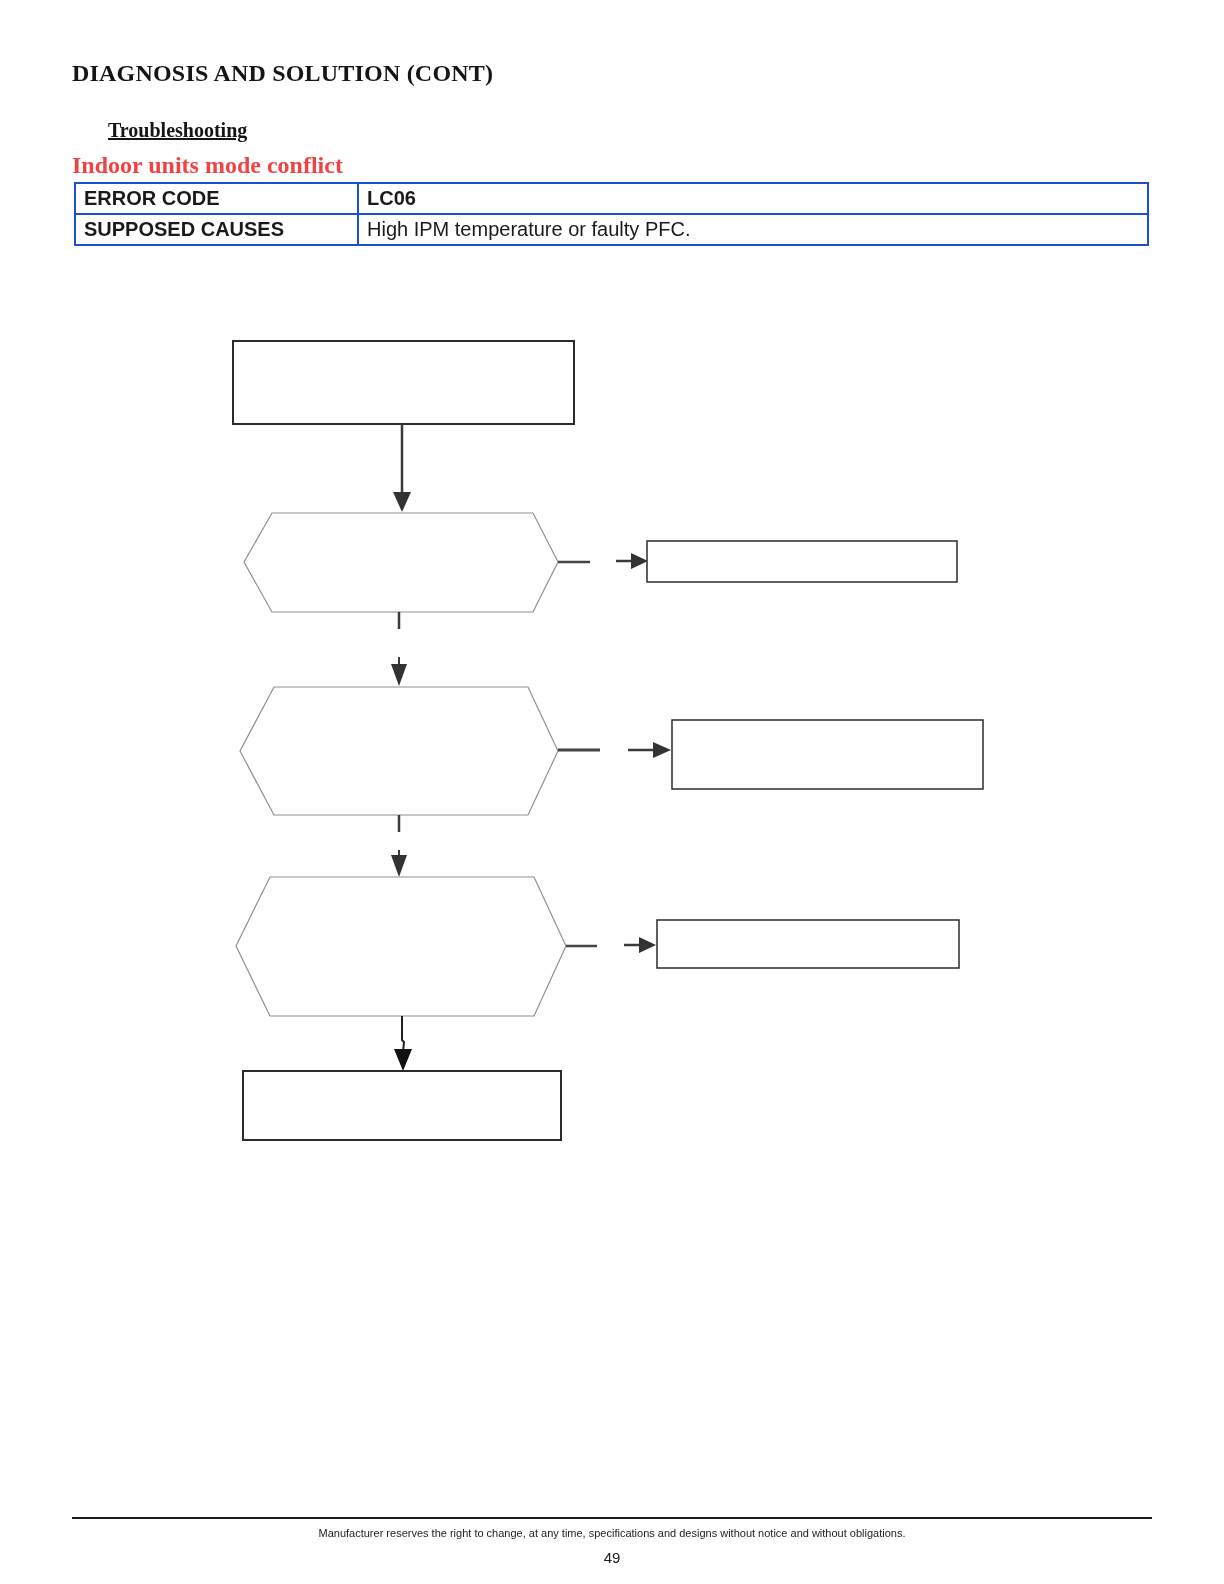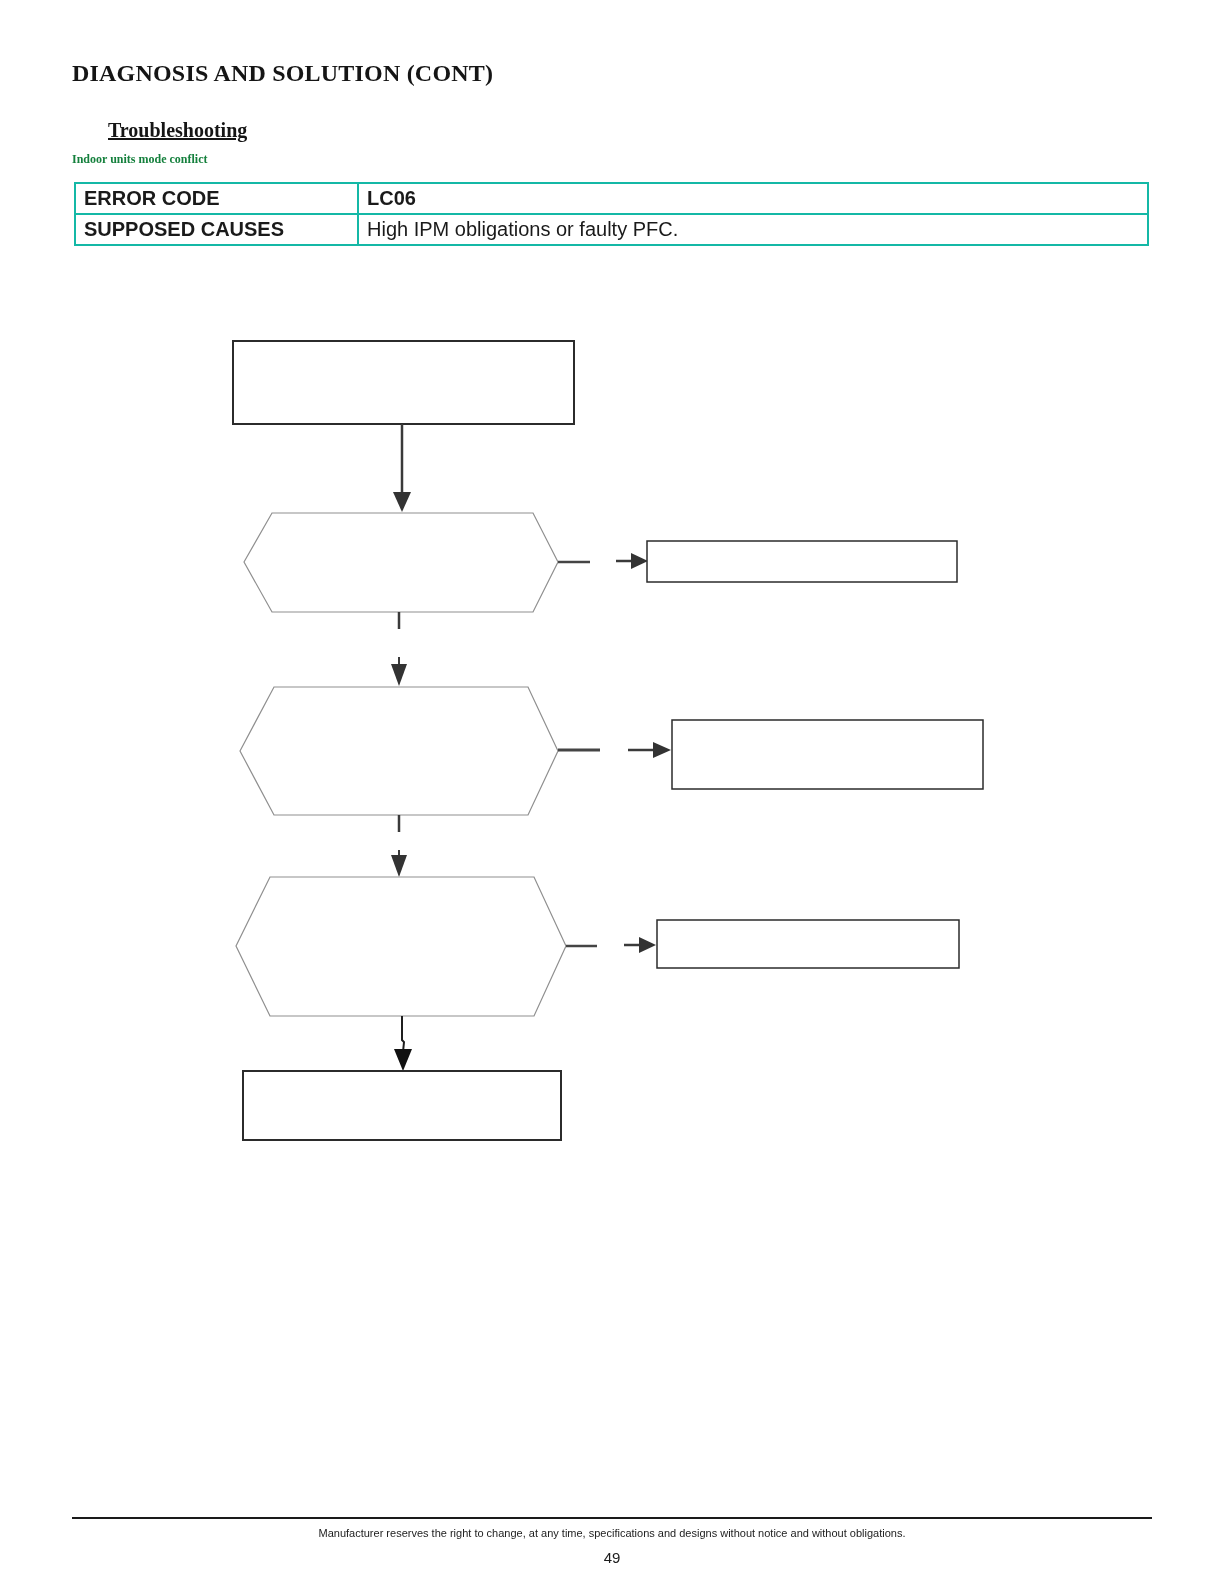--- a/index.html
+++ b/index.html
@@ -30,32 +30,32 @@
     font-size: 20px;
     text-decoration: underline;
     color: #151515;
     margin-left: 36px;
   }
   .subsection-heading {
     position: absolute;
     left: 72px; top: 152px;
     font-family: "Liberation Serif", serif;
     font-weight: bold;
-    font-size: 12px;
-    color: #15803d;
+    font-size: 24px;
+    color: #ef4444;
   }
   table.info-table {
     position: absolute;
     left: 74px; top: 182px;
     width: 1075px;
     border-collapse: collapse;
     table-layout: fixed;
   }
   table.info-table td {
-    border: 2px solid #14b8a6;
+    border: 2px solid #1d4ed8;
     font-size: 20px;
     padding: 2px 8px;
     vertical-align: middle;
     background: #ffffff;
   }
   table.info-table td.label-cell {
     width: 283px;
     font-weight: bold;
     line-height: 1.25;
   }
@@ -102,21 +102,21 @@
   <div class="subsection-heading">Indoor units mode conflict</div>
 
   <table class="info-table">
     <tbody>
         <tr class="row-1">
       <td class="label-cell">ERROR CODE</td>
       <td class="value-bold">LC06</td>
     </tr>
     <tr class="row-3">
       <td class="label-cell">SUPPOSED CAUSES</td>
-      <td>High IPM obligations or faulty PFC.</td>
+      <td>High IPM temperature or faulty PFC.</td>
     </tr>
   </tbody>
     </table>
 
   <svg class="flowchart" viewBox="0 0 1224 1584" xmlns="http://www.w3.org/2000/svg">
 
     <rect x="233" y="341" width="341" height="83" fill="#ffffff" stroke="#2b2b2b" stroke-width="2"></rect>
 
     <line x1="402" y1="424" x2="402" y2="494" stroke="#3a3a3a" stroke-width="2.5"></line>
     <polygon points="402,512 393,492 411,492" fill="#333333"></polygon>

